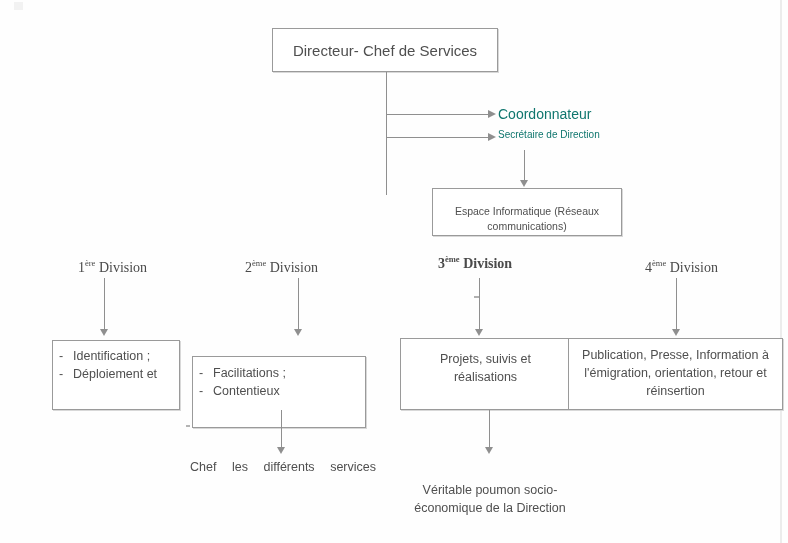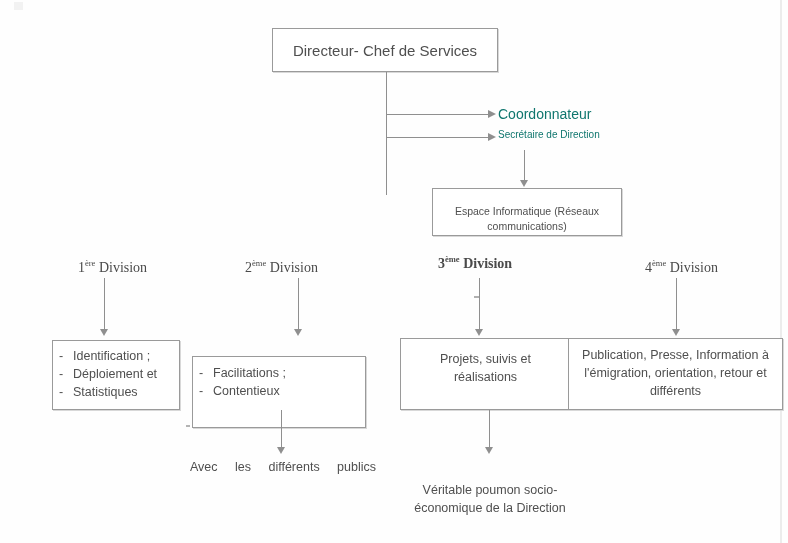--- a/index.html
+++ b/index.html
@@ -172,21 +172,20 @@
   <div class="vline" style="left:479px; top:278px; height:52px;"></div>
   <div class="arrow-down" style="left:475px; top:329px;"></div>
 
   <div class="vline" style="left:676px; top:278px; height:52px;"></div>
   <div class="arrow-down" style="left:672px; top:329px;"></div>
 
   <div class="box div-box" id="div1-box">
     <div class="inner list">
       <div class="li"><span class="dash">-</span><span>Identification ;</span></div>
       <div class="li"><span class="dash">-</span><span>Déploiement et</span></div>
-      <div class="li"><span class="dash">-</span><span>Statistiques</span></div>
     </div>
   </div>
 
   <div class="box div-box" id="div2-box">
     <div class="inner list">
       <div class="li"><span class="dash">-</span><span>Facilitations ;</span></div>
       <div class="li"><span class="dash">-</span><span>Contentieux</span></div>
     </div>
   </div>
 
@@ -194,28 +193,28 @@
     <div class="inner">
       <div>Projets, suivis et</div>
       <div>réalisations</div>
     </div>
   </div>
 
   <div class="box div-box" id="div4-box">
     <div class="inner">
       <div>Publication, Presse, Information à</div>
       <div>l'émigration, orientation, retour et</div>
-      <div>différents</div>
+      <div>réinsertion</div>
     </div>
   </div>
 
   <div class="vline" style="left:281px; top:410px; height:38px;"></div>
   <div class="arrow-down" style="left:277px; top:447px;"></div>
   <div class="caption" id="cap-div2">
-    <div class="just">Avec les différents publics</div>
+    <div class="just">Chef les différents services</div>
   </div>
 
   <div class="vline" style="left:489px; top:410px; height:38px;"></div>
   <div class="arrow-down" style="left:485px; top:447px;"></div>
   <div class="caption" id="cap-div3">
     <div>Véritable poumon socio-</div>
     <div>économique de la Direction</div>
   </div>
 
 </div>

